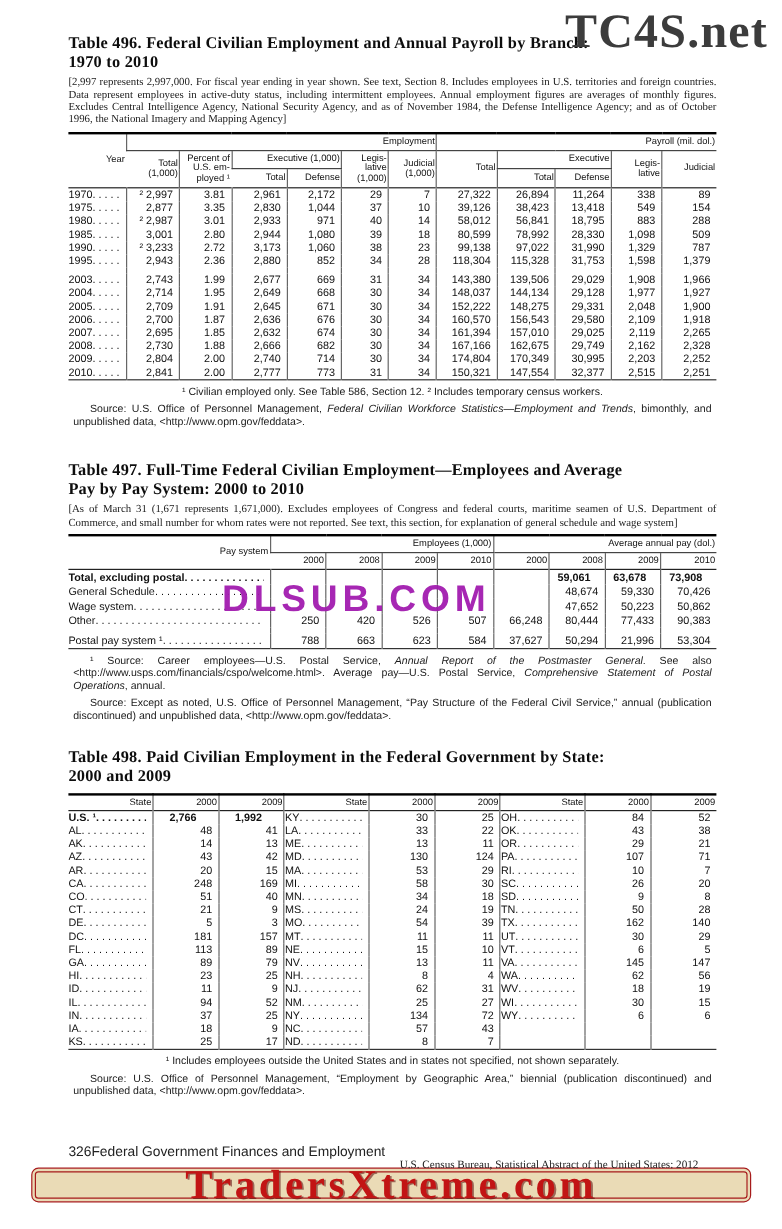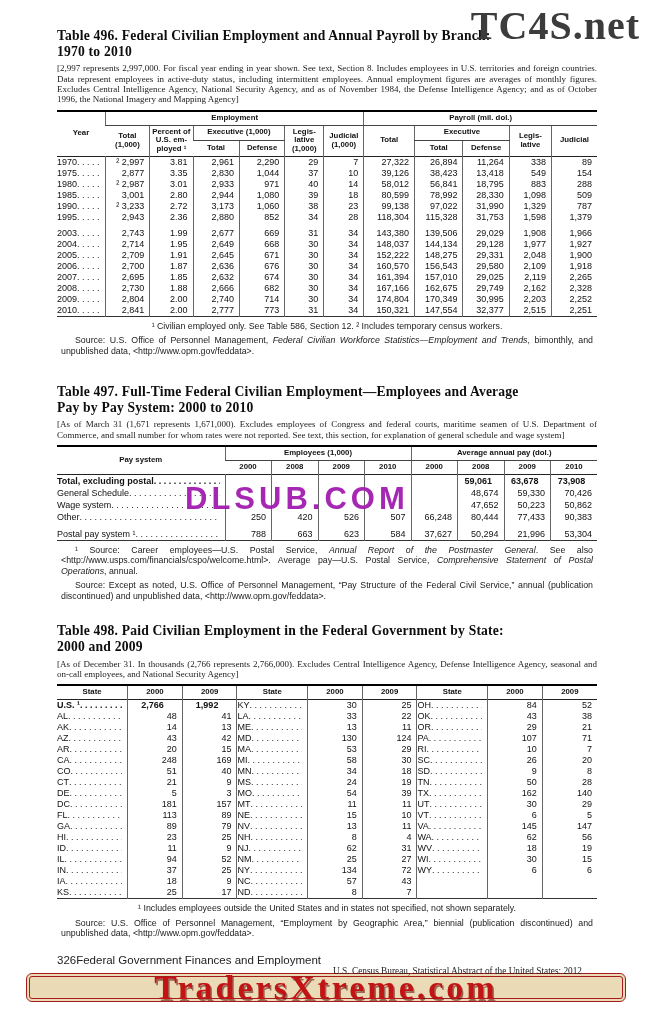--- a/index.html
+++ b/index.html
@@ -21,21 +21,21 @@
     font-size:9px;line-height:1.16;text-align:justify;color:#1a1a1a;
   }
 
   
   table.stat{
     width:100%;border-collapse:collapse;table-layout:fixed;
     margin-top:5px;border-top:2.5px solid #000;border-bottom:1px solid #333;
     font-size:9px;color:#111;background:#fff;
   }
   table.stat th{
-    font-weight:bold;font-size:7.8px;line-height:1.12;text-align:center;
+    font-weight:normal;font-size:7.8px;line-height:1.12;text-align:right;
     vertical-align:middle;padding:2px 1px;color:#111;
   }
   table.stat thead{border-bottom:1.5px solid #222;}
   table.stat th,table.stat td{border-left:1px solid #666;}
   table.stat th:first-child,table.stat td:first-child{border-left:none;}
   .bb{border-bottom:1px solid #444;}
   table.stat td{padding:0 5px 0 0;line-height:11px;vertical-align:bottom;}
   #t497 td{line-height:12px;}
   td.num{text-align:right;}
   td.lead-cell{padding:0 0 0 2px;text-align:left;}
@@ -151,21 +151,21 @@
             <tr>
               <td class="lead-cell">
                 <div class="lead">
                   <span class="lt">1970</span>
                   <span class="dots"></span>
                 </div>
               </td>
               <td class="num">² 2,997</td>
               <td class="num">3.81</td>
               <td class="num">2,961</td>
-              <td class="num">2,290</td>
+              <td class="num">2,172</td>
               <td class="num">29</td>
               <td class="num">7</td>
               <td class="num">27,322</td>
               <td class="num">26,894</td>
               <td class="num">11,264</td>
               <td class="num">338</td>
               <td class="num">89</td>
             </tr>
             <tr>
               <td class="lead-cell">
@@ -577,21 +577,20 @@
         </p>
         <p class="fn ind">Source: Except as noted, U.S. Office of Personnel Management, “Pay Structure of the Federal Civil Service,” annual (publication discontinued) and unpublished data, &lt;http://www.opm.gov/feddata&gt;.</p>
       </div>
     </section>
 
     <section id="sec498">
       <h2 class="tbl-title">
         <span>Table 498. Paid Civilian Employment in the Federal Government by State:</span><br>
         <span>2000 and 2009</span>
       </h2>
-      <p class="tbl-note">[As of December 31. In thousands (2,766 represents 2,766,000). Excludes Central Intelligence Agency, Defense Intelligence Agency, seasonal and on-call employees, and National Security Agency]</p>
 
       <table class="stat" id="t498">
         <colgroup>
           <col style="width:62px">
             <col style="width:48px">
             <col style="width:48px">
           <col style="width:62px">
             <col style="width:48px">
             <col style="width:48px">
           <col style="width:62px">

